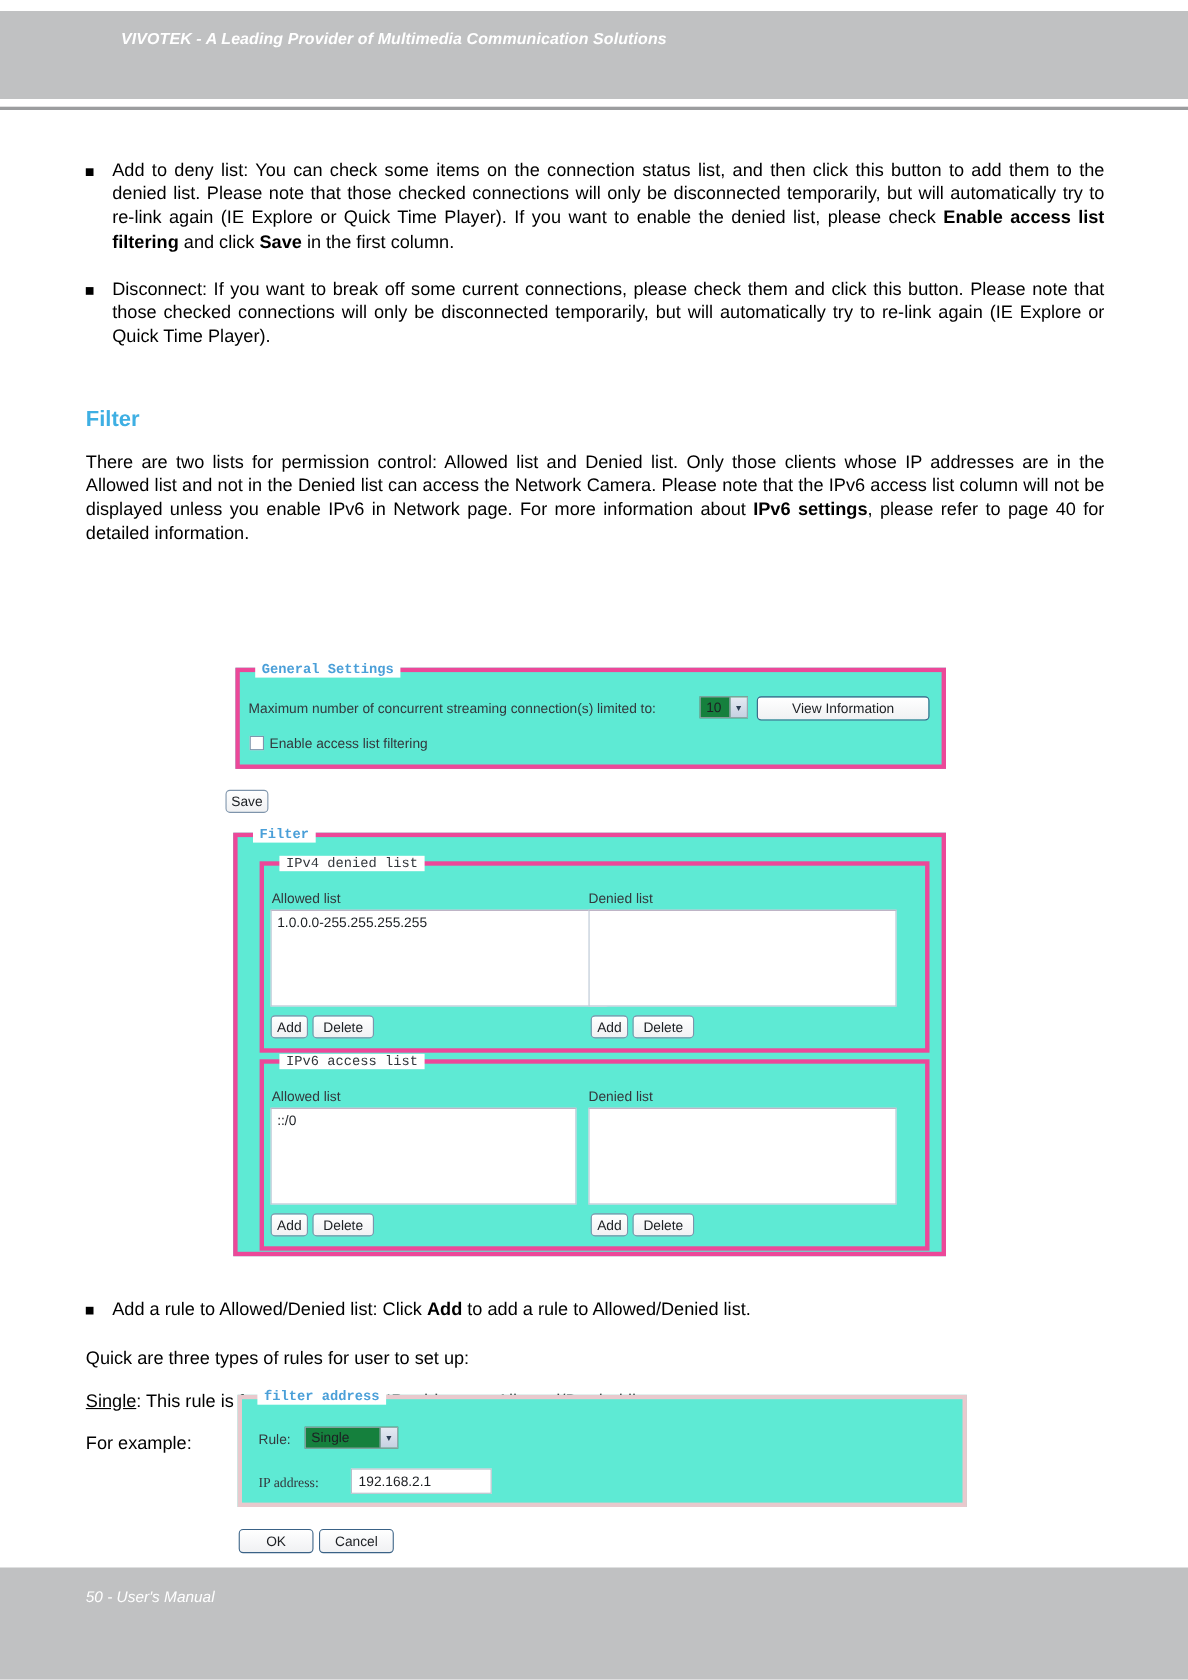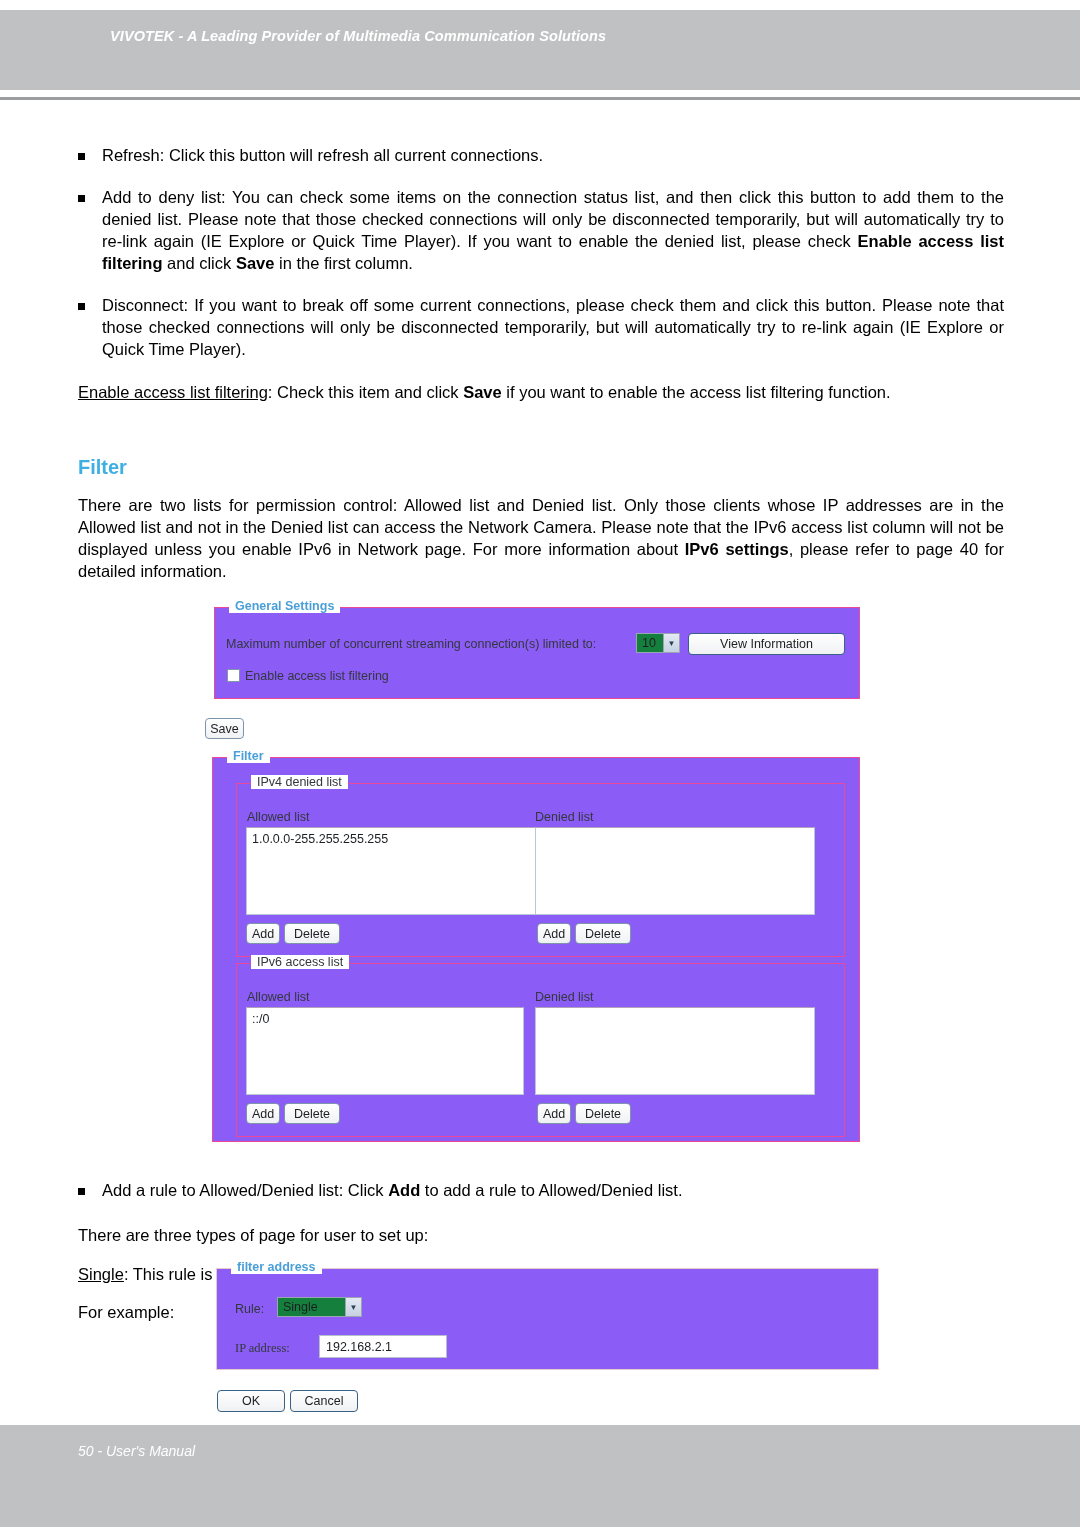--- a/index.html
+++ b/index.html
@@ -116,23 +116,24 @@
     left: 0;
     top: 0;
     width: 1080px;
     height: 1527px;
     pointer-events: none;
   }
   .ui-area > * { pointer-events: auto; }
 
   .fieldset {
     position: absolute;
-    border: 1px solid #ec4899;
-    background: #8b5cf6;
-    box-sizing: border-box;
+    border: 4px solid #ec4899;
+    background: #5eead4;
+    box-sizing: border-box;
+    font-family: Liberation Mono, monospace;
   }
   .fieldset.pink { border-color: #e8c9cd; }
   .legend {
     position: absolute;
     top: -9px;
     left: 14px;
     background: #ffffff;
     padding: 0 6px;
     font-size: 12.5px;
     font-weight: bold;
@@ -233,50 +234,44 @@
 </style>
 </head>
 <body>
 
 <div class="header-bar"></div>
 <div class="header-title">VIVOTEK - A Leading Provider of Multimedia Communication Solutions</div>
 <div class="header-rule"></div>
 
 <div class="content">
 
-  <p class="bullet-para nojust">
-    <span>Refresh: Click this button will refresh all current connections.</span>
-  </p>
 
   <p class="bullet-para">
     <span>Add to deny list: You can check some items on the connection status list, and then click this button to add them to the denied list. Please note that those checked connections will only be disconnected temporarily, but will automatically try to re-link again (IE Explore or Quick Time Player). If you want to enable the denied list, please check </span><b>Enable access list filtering</b><span> and click </span><b>Save</b><span> in the first column.</span>
   </p>
 
   <p class="bullet-para">
     <span>Disconnect: If you want to break off some current connections, please check them and click this button. Please note that those checked connections will only be disconnected temporarily, but will automatically try to re-link again (IE Explore or Quick Time Player).</span>
   </p>
 
-  <p class="plain-para">
-    <u>Enable access list filtering</u><span>: Check this item and click </span><b>Save</b><span> if you want to enable the access list filtering function.</span>
-  </p>
 
   <h2 class="section-title">Filter</h2>
 
   <p class="plain-para">
     <span>There are two lists for permission control: Allowed list and Denied list. Only those clients whose IP addresses are in the Allowed list and not in the Denied list can access the Network Camera. Please note that the IPv6 access list column will not be displayed unless you enable IPv6 in Network page. For more information about </span><b>IPv6 settings</b><span>, please refer to page 40 for detailed information.</span>
   </p>
 
 </div>
 
 <div class="content" style="top:1163px;">
   <p class="bullet-para nojust" style="margin-bottom:24px;">
     <span>Add a rule to Allowed/Denied list: Click </span><b>Add</b><span> to add a rule to Allowed/Denied list.</span>
   </p>
   <p class="plain-para nojust" style="margin-bottom:0;">
-    <span>There are three types of page for user to set up:</span>
+    <span>Quick are three types of rules for user to set up:</span>
   </p>
   <p class="plain-para nojust" style="margin-bottom:0;">
     <u>Single</u><span>: This rule is for user to add an IP address to Allowed/Denied list.</span>
   </p>
   <p class="plain-para nojust" style="margin-bottom:0;">
     <span>For example:</span>
   </p>
 </div>
 
 <div class="ui-area">

